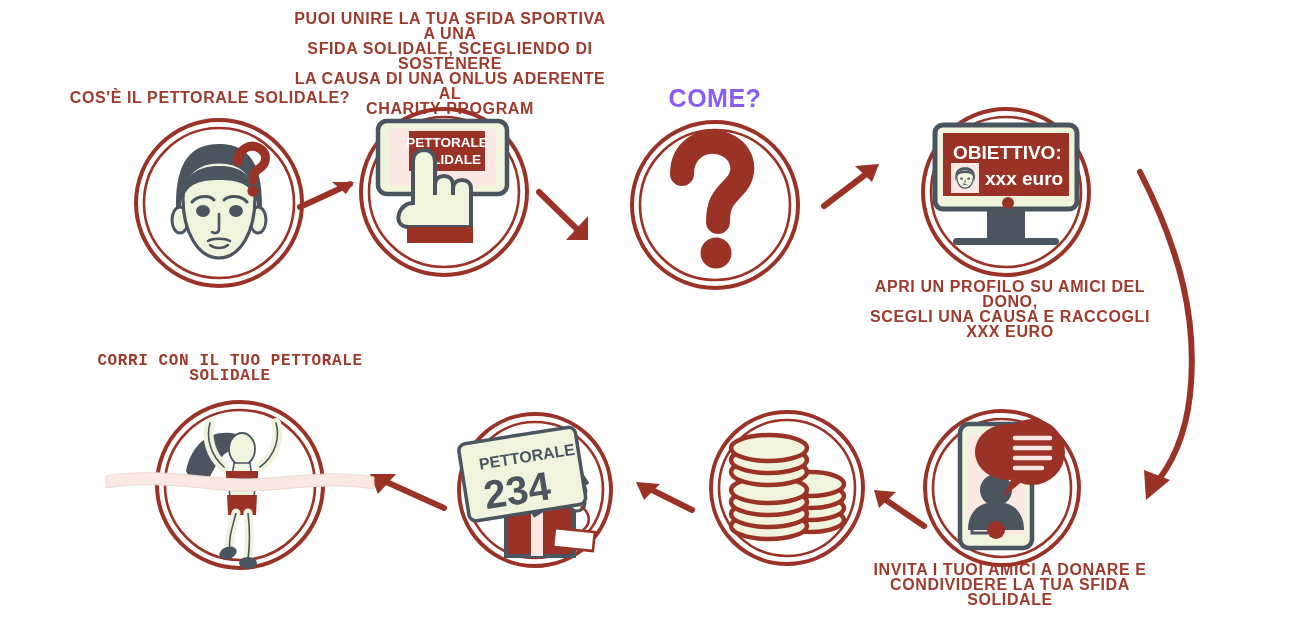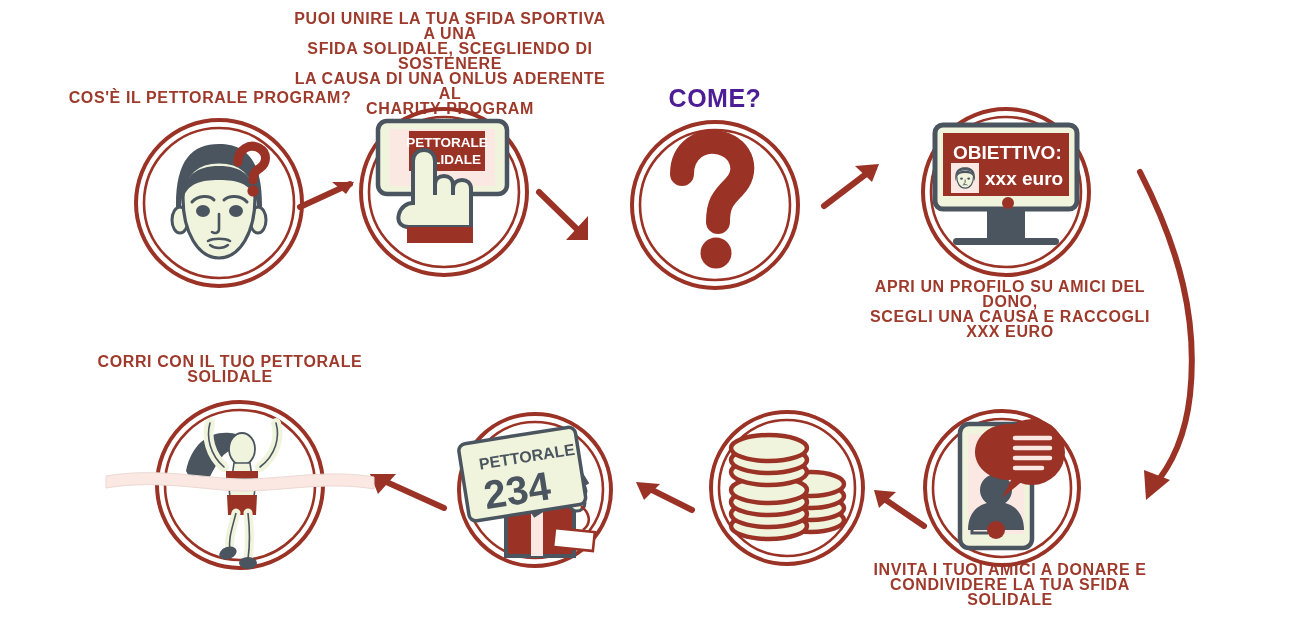--- a/index.html
+++ b/index.html
@@ -16,55 +16,55 @@
     font-weight:bold;
     font-size:16px;
     letter-spacing:.6px;
     line-height:15px;
     text-align:center;
     white-space:pre-line;
     font-family:"Liberation Sans", sans-serif;
   }
   .title-come{
     position:absolute;
-    color:#4c1d95;
+    color:#8b5cf6;
     font-weight:bold;
     font-size:25px;
     letter-spacing:.5px;
     text-align:center;
     font-family:"Liberation Sans", sans-serif;
   }
   .node{position:absolute;}
   .node svg{display:block;overflow:visible;}
   .arrow{position:absolute;}
   .arrow svg{display:block;overflow:visible;}
 </style>
 </head>
 <body>
 
 <div id="stage">
 
-  <div class="cap" style="left:60px;top:90px;width:300px;text-align:center;">COS'È IL PETTORALE PROGRAM?</div>
+  <div class="cap" style="left:60px;top:90px;width:300px;text-align:center;">COS'È IL PETTORALE SOLIDALE?</div>
 
   <div class="cap" style="left:290px;top:11px;width:320px;">PUOI UNIRE LA TUA SFIDA SPORTIVA A UNA
 SFIDA SOLIDALE, SCEGLIENDO DI SOSTENERE
 LA CAUSA DI UNA ONLUS ADERENTE AL
 CHARITY PROGRAM</div>
 
   <div class="title-come" style="left:600px;top:84px;width:230px;">COME?</div>
 
   <div class="cap" style="left:855px;top:279px;width:310px;">APRI UN PROFILO SU AMICI DEL DONO,
 SCEGLI UNA CAUSA E RACCOGLI XXX EURO</div>
 
   <div class="cap" style="left:855px;top:562px;width:310px;">INVITA I TUOI AMICI A DONARE E
 CONDIVIDERE LA TUA SFIDA SOLIDALE</div>
 
 
 
-  <div class="cap" style="left:85px;top:354px;width:290px;">CORRI CON IL TUO PETTORALE SOLIDALE</div>
+  <div class="cap" style="left:85px;top:354px;width:290px;font-family:Liberation Mono, monospace;">CORRI CON IL TUO PETTORALE SOLIDALE</div>
 
   <div class="node" style="left:126px;top:110px;">
     <svg width="186" height="186" viewBox="0 0 186 186">
       <g fill="none" stroke="#9B3226">
         <circle cx="93" cy="93" r="83" stroke-width="4"></circle>
         <circle cx="93" cy="93" r="75" stroke-width="2.6"></circle>
       </g>
       <g>
 
         <path d="M50 95 C50 50 66 34 93 34 C120 34 136 50 136 95 C136 104 133 110 131 113

